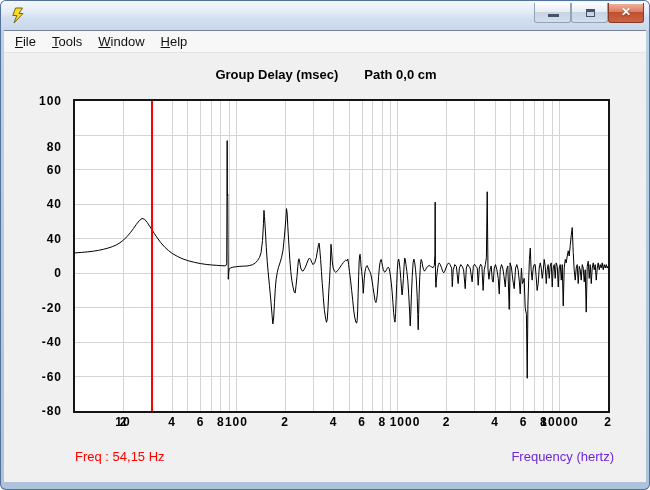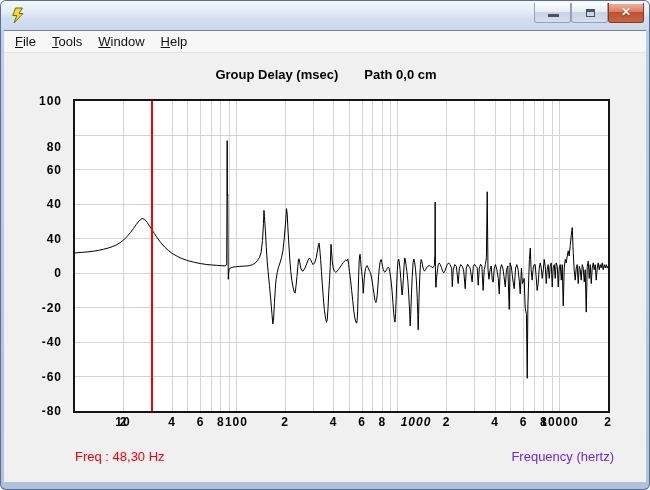--- a/index.html
+++ b/index.html
@@ -191,26 +191,26 @@
         <div class="x-tick" style="left: 0px; margin-left: 48px;">10</div>
         <div class="x-tick" style="left: 48.6057px;">2</div>
         <div class="x-tick" style="left: 97.2115px;">4</div>
         <div class="x-tick" style="left: 125.644px;">6</div>
         <div class="x-tick" style="left: 145.817px;">8</div>
         <div class="x-tick" style="left: 161.465px;">100</div>
         <div class="x-tick" style="left: 210.07px;">2</div>
         <div class="x-tick" style="left: 258.676px;">4</div>
         <div class="x-tick" style="left: 287.109px;">6</div>
         <div class="x-tick" style="left: 307.282px;">8</div>
-        <div class="x-tick" style="left: 341px; font-style: italic;">1000</div>
+        <div class="x-tick" style="left: 330px;">1000</div>
         <div class="x-tick" style="left: 371.535px;">2</div>
         <div class="x-tick" style="left: 420.141px;">4</div>
         <div class="x-tick" style="left: 448.574px;">6</div>
         <div class="x-tick" style="left: 468.747px;">8</div>
         <div class="x-tick" style="left: 484.394px;">10000</div>
         <div class="x-tick" style="left: 533px;">2</div>
       </div>
 
-    <span class="status-freq">Freq : 48,30 Hz</span>
+    <span class="status-freq">Freq : 54,15 Hz</span>
     <span class="x-axis-name">Frequency (hertz)</span>
 
   </div>
 </div>
 
 </body></html>

